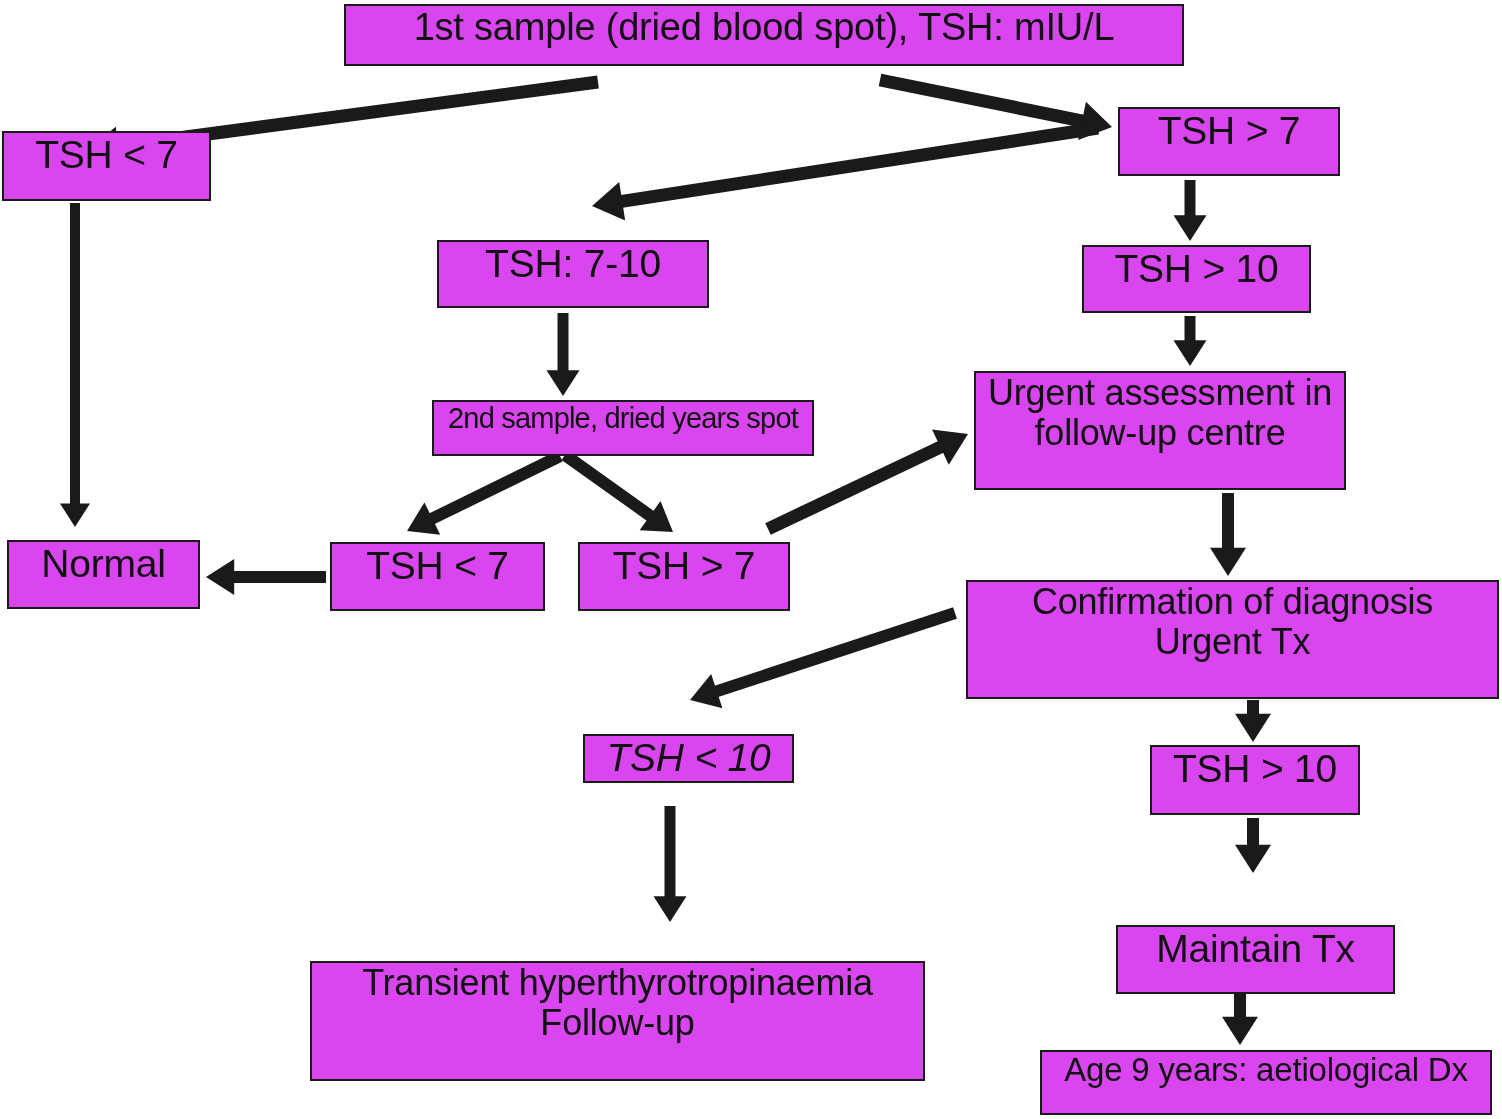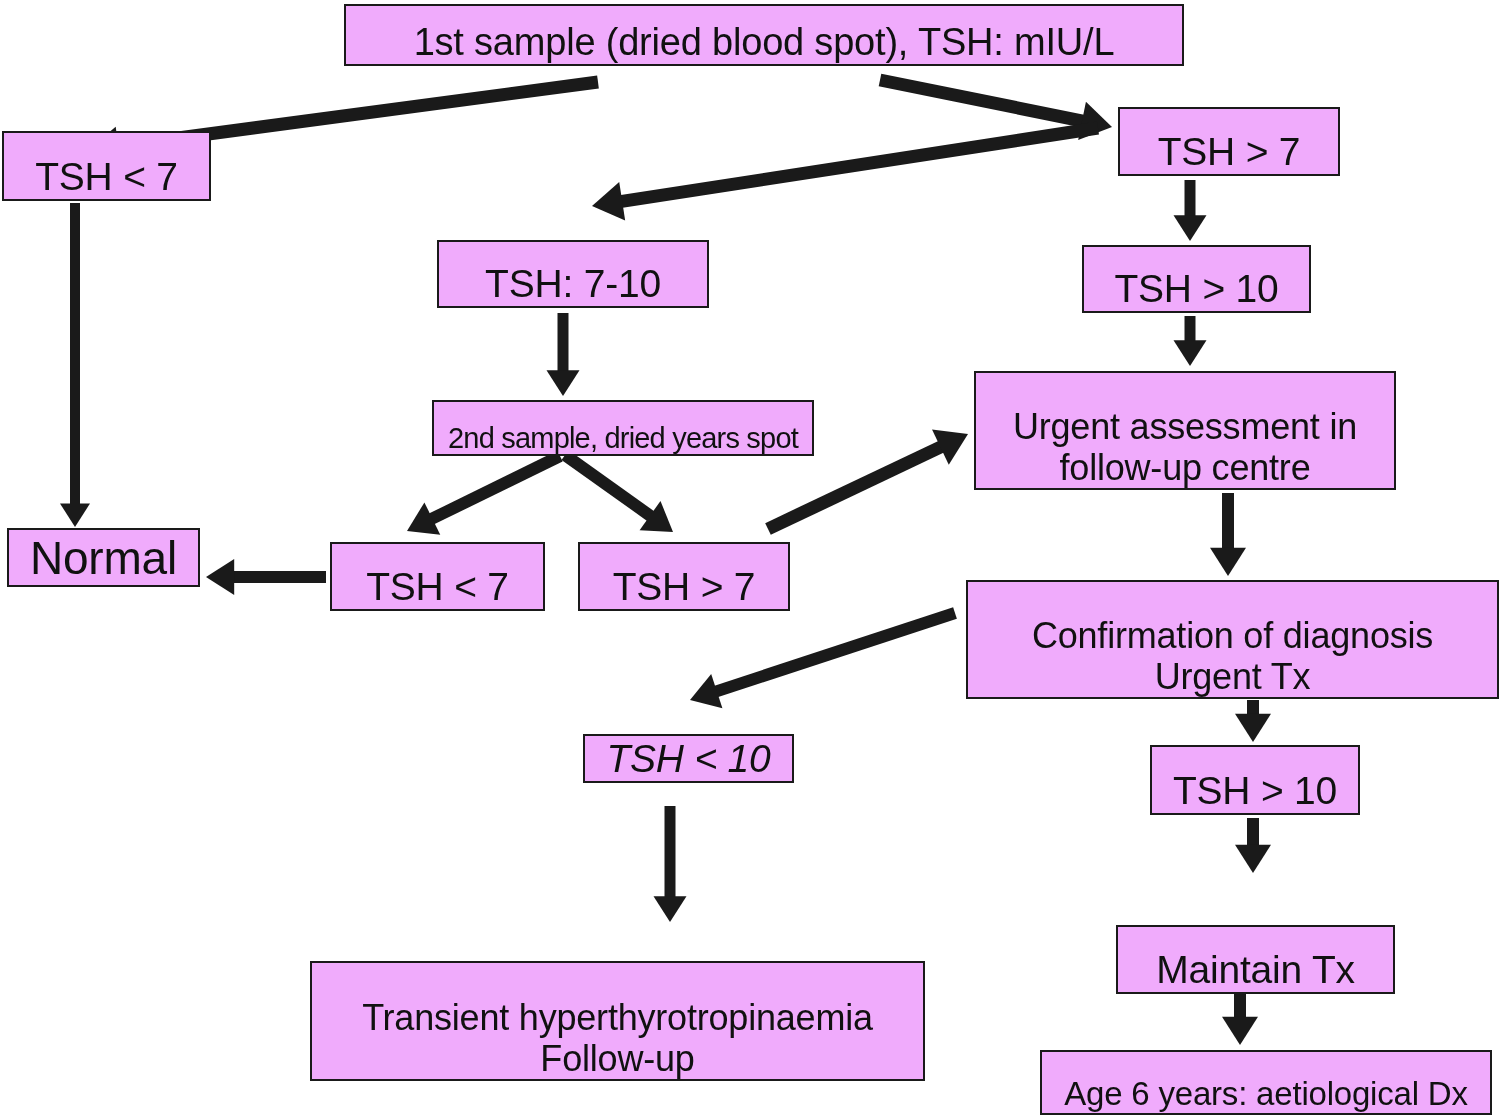--- a/index.html
+++ b/index.html
@@ -25,23 +25,23 @@
     top: 0;
     left: 0;
     width: 1502px;
     height: 1119px;
     display: block;
   }
   .node-box {
     position: absolute;
     box-sizing: border-box;
     border: 2px solid #1a1a1a;
-    background: #f0abfc;
+    background: #d946ef;
     display: flex;
-    align-items: flex-end;
+    align-items: flex-start;
     justify-content: center;
     text-align: center;
     line-height: 1.12;
     color: #111111;
     white-space: pre-line;
     letter-spacing: -0.2px;
     z-index: 2;
   }
   .node-box.tight {
     letter-spacing: -0.8px;
@@ -123,28 +123,28 @@
       </g>
     </svg>
 
   <div id="node-layer">
       <div class="node-box" style="left: 344px; top: 4px; width: 840px; height: 62px; font-size: 38px; border-color: rgb(26, 26, 26); color: rgb(17, 17, 17);"><span>1st sample (dried blood spot), TSH: mIU/L</span></div>
       <div class="node-box" style="left: 2px; top: 131px; width: 209px; height: 70px; font-size: 39px; border-color: rgb(26, 26, 26); color: rgb(17, 17, 17);"><span>TSH &lt; 7</span></div>
       <div class="node-box" style="left: 1118px; top: 107px; width: 222px; height: 69px; font-size: 39px; border-color: rgb(26, 26, 26); color: rgb(17, 17, 17);"><span>TSH &gt; 7</span></div>
       <div class="node-box" style="left: 437px; top: 240px; width: 272px; height: 68px; font-size: 39px; border-color: rgb(26, 26, 26); color: rgb(17, 17, 17);"><span>TSH: 7-10</span></div>
       <div class="node-box" style="left: 1082px; top: 245px; width: 229px; height: 68px; font-size: 39px; border-color: rgb(26, 26, 26); color: rgb(17, 17, 17);"><span>TSH &gt; 10</span></div>
       <div class="node-box tight" style="left: 432px; top: 400px; width: 382px; height: 56px; font-size: 29px; border-color: rgb(26, 26, 26); color: rgb(17, 17, 17);"><span>2nd sample, dried years spot</span></div>
-      <div class="node-box" style="left: 974px; top: 371px; width: 422px; height: 119px; font-size: 36px; border-color: rgb(26, 26, 26); color: rgb(17, 17, 17);"><span>Urgent assessment in
+      <div class="node-box" style="left: 974px; top: 371px; width: 372px; height: 119px; font-size: 36px; border-color: rgb(26, 26, 26); color: rgb(17, 17, 17);"><span>Urgent assessment in
 follow-up centre</span></div>
-      <div class="node-box" style="left: 7px; top: 528px; width: 193px; height: 59px; font-size: 46px; border-color: rgb(26, 26, 26); color: rgb(17, 17, 17);"><span>Normal</span></div>
+      <div class="node-box" style="left: 7px; top: 540px; width: 193px; height: 69px; font-size: 39px; border-color: rgb(26, 26, 26); color: rgb(17, 17, 17);"><span>Normal</span></div>
       <div class="node-box" style="left: 330px; top: 542px; width: 215px; height: 69px; font-size: 39px; border-color: rgb(26, 26, 26); color: rgb(17, 17, 17);"><span>TSH &lt; 7</span></div>
       <div class="node-box" style="left: 578px; top: 542px; width: 212px; height: 69px; font-size: 39px; border-color: rgb(26, 26, 26); color: rgb(17, 17, 17);"><span>TSH &gt; 7</span></div>
       <div class="node-box" style="left: 966px; top: 580px; width: 533px; height: 119px; font-size: 36px; border-color: rgb(26, 26, 26); color: rgb(17, 17, 17);"><span>Confirmation of diagnosis
 Urgent Tx</span></div>
       <div class="node-box" style="left: 583px; top: 734px; width: 211px; height: 49px; font-size: 39px; border-color: rgb(26, 26, 26); color: rgb(17, 17, 17); font-style: italic;"><span>TSH &lt; 10</span></div>
       <div class="node-box" style="left: 1150px; top: 745px; width: 210px; height: 70px; font-size: 39px; border-color: rgb(26, 26, 26); color: rgb(17, 17, 17);"><span>TSH &gt; 10</span></div>
       <div class="node-box" style="left: 1116px; top: 877px; width: 279px; height: 69px; font-size: 39px; border-color: rgb(26, 26, 26); color: rgb(17, 17, 17); margin-top: 48px;"><span>Maintain Tx</span></div>
       <div class="node-box" style="left: 310px; top: 927px; width: 615px; height: 120px; font-size: 36px; border-color: rgb(26, 26, 26); color: rgb(17, 17, 17); margin-top: 34px;"><span>Transient hyperthyrotropinaemia
 Follow-up</span></div>
-      <div class="node-box" style="left: 1040px; top: 1050px; width: 452px; height: 65px; font-size: 33px; border-color: rgb(26, 26, 26); color: rgb(17, 17, 17);"><span>Age 6 years: aetiological Dx</span></div>
+      <div class="node-box" style="left: 1040px; top: 1050px; width: 452px; height: 65px; font-size: 33px; border-color: rgb(26, 26, 26); color: rgb(17, 17, 17);"><span>Age 9 years: aetiological Dx</span></div>
     </div>
 
 </div>
 
 </body></html>

